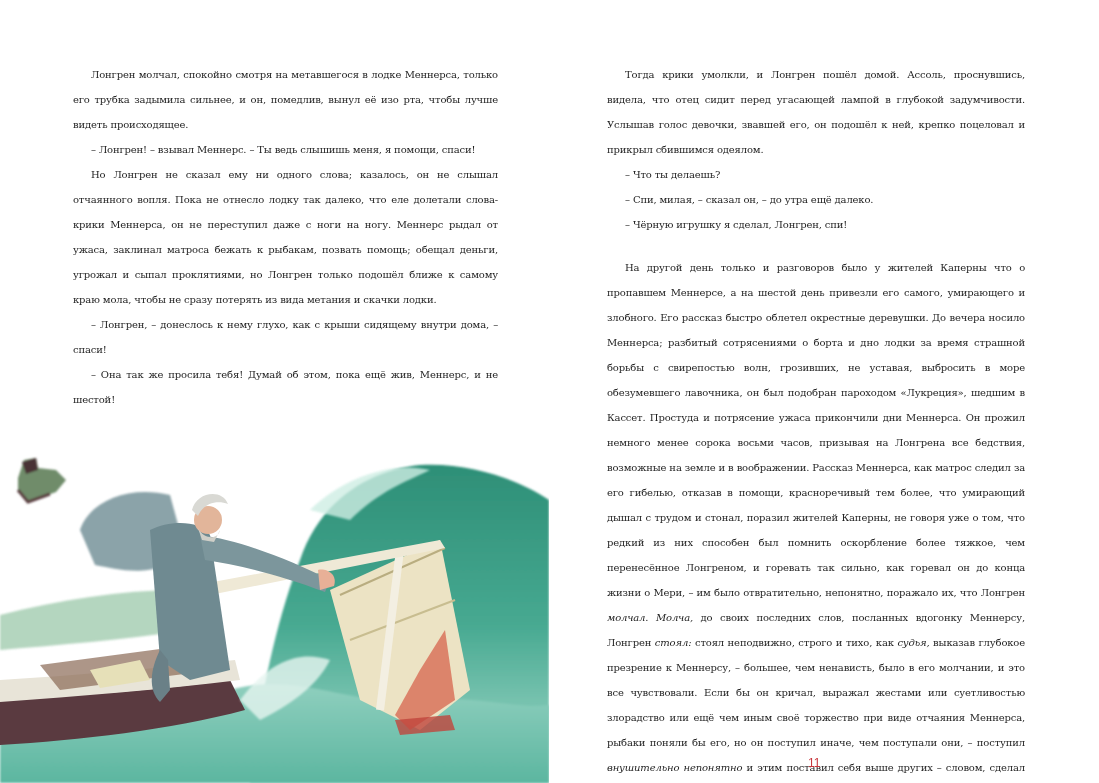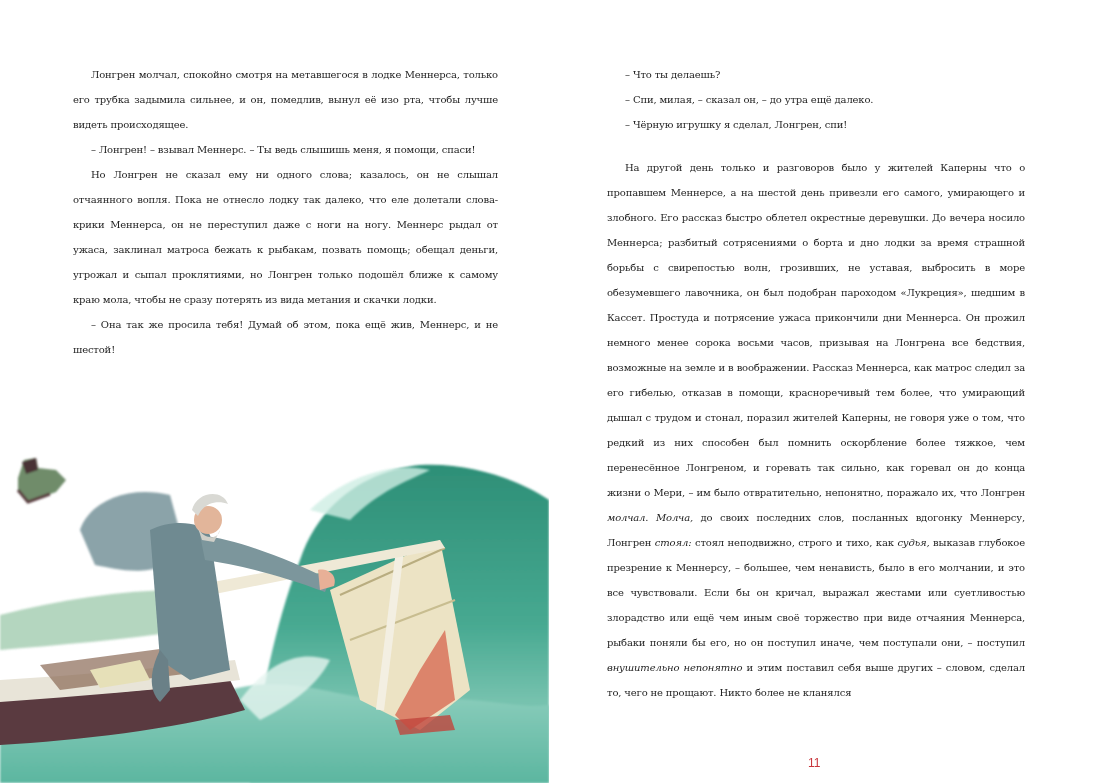--- a/index.html
+++ b/index.html
@@ -20,20 +20,21 @@
   .illustration { position:absolute; left:0; top:440px; width:549px; height:343px; }
 </style>
 </head>
 <body>
 
 <div class="page page-left">
   <div class="text-block left-text">
     <p>Лонгрен молчал, спокойно смотря на метавшегося в лодке Меннерса, только его трубка задымила сильнее, и он, помедлив, вынул её изо рта, чтобы лучше видеть происходящее.</p>
     <p>– Лонгрен! – взывал Меннерс. – Ты ведь слышишь меня, я помощи, спаси!</p>
     <p>Но Лонгрен не сказал ему ни одного слова; казалось, он не слышал отчаянного вопля. Пока не отнесло лодку так далеко, что еле долетали слова-крики Меннерса, он не переступил даже с ноги на ногу. Меннерс рыдал от ужаса, заклинал матроса бежать к рыбакам, позвать помощь; обещал деньги, угрожал и сыпал проклятиями, но Лонгрен только подошёл ближе к самому краю мола, чтобы не сразу потерять из вида метания и скачки лодки.</p>
+    <p>– Лонгрен, – донеслось к нему глухо, как с крыши сидящему внутри дома, – спаси!</p>
     <p>– Она так же просила тебя! Думай об этом, пока ещё жив, Меннерс, и не шестой!</p>
   </div>
 
   <svg class="illustration" viewBox="0 0 549 343" xmlns="http://www.w3.org/2000/svg">
     <defs>
       <linearGradient id="waveG" x1="0" y1="0" x2="0" y2="1">
         <stop offset="0" stop-color="#2e8f77"></stop>
         <stop offset="0.5" stop-color="#47a991"></stop>
         <stop offset="1" stop-color="#a8dccd"></stop>
       </linearGradient>
@@ -82,19 +83,20 @@
       <path d="M318 130 C326 128 338 134 334 146 L320 150 Z" fill="#e8b097"></path>
       <path d="M160 210 C150 230 148 250 160 262 L170 250 L168 220 Z" fill="#6a8087"></path>
     </g>
 
     <path d="M240 260 C270 220 300 210 330 220 C320 240 300 260 260 280 Z" fill="#e6f5f0" opacity="0.8" filter="url(#soft)"></path>
   </svg>
 </div>
 
 <div class="page page-right">
   <div class="text-block right-text">
+    <p>Тогда крики умолкли, и Лонгрен пошёл домой. Ассоль, проснувшись, видела, что отец сидит перед угасающей лампой в глубокой задумчивости. Услышав голос девочки, звавшей его, он подошёл к ней, крепко поцеловал и прикрыл сбившимся одеялом.</p>
     <p>– Что ты делаешь?</p>
     <p>– Спи, милая, – сказал он, – до утра ещё далеко.</p>
     <p>– Чёрную игрушку я сделал, Лонгрен, спи!</p>
     <p class="gap"><span>На другой день только и разговоров было у жителей Каперны что о пропавшем Меннерсе, а на шестой день привезли его самого, умирающего и злобного. Его рассказ быстро облетел окрестные деревушки. До вечера носило Меннерса; разбитый сотрясениями о борта и дно лодки за время страшной борьбы с свирепостью волн, грозивших, не уставая, выбросить в море обезумевшего лавочника, он был подобран пароходом «Лукреция», шедшим в Кассет. Простуда и потрясение ужаса прикончили дни Меннерса. Он прожил немного менее сорока восьми часов, призывая на Лонгрена все бедствия, возможные на земле и в воображении. Рассказ Меннерса, как матрос следил за его гибелью, отказав в помощи, красноречивый тем более, что умирающий дышал с трудом и стонал, поразил жителей Каперны, не говоря уже о том, что редкий из них способен был помнить оскорбление более тяжкое, чем перенесённое Лонгреном, и горевать так сильно, как горевал он до конца жизни о Мери, – им было отвратительно, непонятно, поражало их, что Лонгрен </span><em>молчал. Молча,</em><span> до своих последних слов, посланных вдогонку Меннерсу, Лонгрен </span><em>стоял:</em><span> стоял неподвижно, строго и тихо, как </span><em>судья,</em><span> выказав глубокое презрение к Меннерсу, – большее, чем ненависть, было в его молчании, и это все чувствовали. Если бы он кричал, выражал жестами или суетливостью злорадство или ещё чем иным своё торжество при виде отчаяния Меннерса, рыбаки поняли бы его, но он поступил иначе, чем поступали они, – поступил </span><em>внушительно непонятно</em><span> и этим поставил себя выше других – словом, сделал то, чего не прощают. Никто более не кланялся</span></p>
   </div>
   <div class="page-number">11</div>
 </div>
 
 </body></html>

